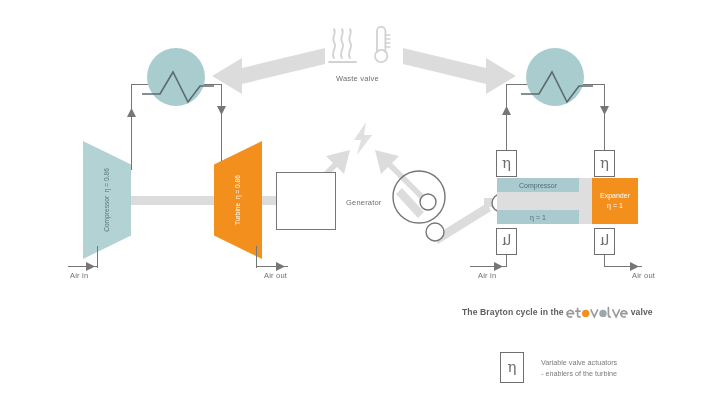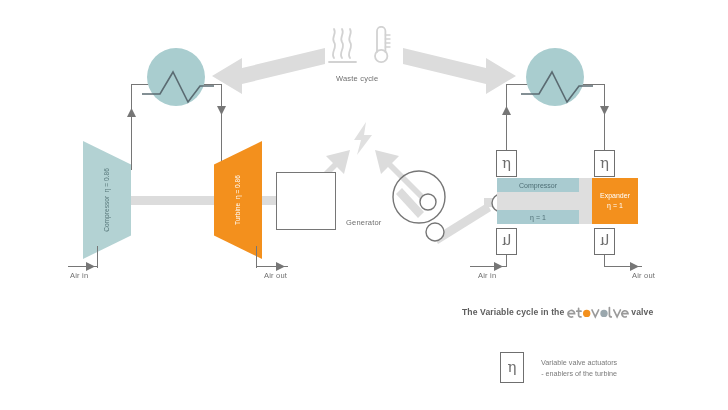--- a/index.html
+++ b/index.html
@@ -199,28 +199,28 @@
       <path d="M14,32 C10,26 18,22 14,16 C11,11 17,8 14,3"></path>
       <path d="M22,32 C18,26 26,22 22,16 C19,11 25,8 22,3"></path>
       <path d="M1,36 L28,36"></path>
     </g>
     <g fill="none" stroke="#d2d2d2" stroke-width="1.8">
       <path d="M49,26 L49,5 a4.2,4.2 0 0 1 8.4,0 L57.4,26" stroke-linecap="round"></path>
       <circle cx="53.2" cy="30" r="6.2"></circle>
       <path d="M57.4,9 L62,9 M57.4,13 L62,13 M57.4,17 L62,17 M57.4,21 L62,21" stroke-width="1.4" stroke-linecap="round"></path>
     </g>
   </svg>
-  <div class="abs lbl" style="left:336px;top:74px;">Waste cycle</div>
+  <div class="abs lbl" style="left:336px;top:74px;">Waste valve</div>
 
   <svg class="abs" style="left:352px;top:122px;" width="24" height="34">
     <polygon points="14,0 2,18 9,18 5,33 20,13 12,13" fill="#e0e0e0"></polygon>
   </svg>
 
   <div class="abs genbox" style="left:276px;top:172px;"></div>
-  <div class="abs lbl" style="left:346px;top:198px;margin-top:20px;">Generator</div>
+  <div class="abs lbl" style="left:346px;top:198px;">Generator</div>
 
   <svg class="abs" style="left:392px;top:168px;" width="68" height="76">
     <circle cx="27" cy="29" r="26" fill="none" stroke="#767676" stroke-width="1.4"></circle>
     <circle cx="36" cy="34" r="8" fill="#ffffff" stroke="#767676" stroke-width="1.4"></circle>
     <circle cx="43" cy="64" r="9" fill="#ffffff" stroke="#767676" stroke-width="1.4"></circle>
   </svg>
   <svg class="abs" style="left:488px;top:190px;" width="26" height="26">
     <circle cx="13" cy="13" r="9" fill="#ffffff" stroke="#767676" stroke-width="1.4"></circle>
   </svg>
 
@@ -277,21 +277,21 @@
   <div class="abs lbl" style="left:478px;top:271px;">Air in</div>
 
   <div class="abs ln ln-v" style="left:604px;top:255px;height:12px;"></div>
   <div class="abs ln ln-h" style="left:604px;top:266px;width:38px;"></div>
   <svg class="abs" style="left:628px;top:261px;" width="12" height="11">
     <polygon points="11,5.5 2,10 2,1" fill="#767676"></polygon>
   </svg>
   <div class="abs lbl" style="left:632px;top:271px;">Air out</div>
 
   <div class="abs caption" style="left:462px;top:306px;">
-    <span>The Variable cycle in the</span>
+    <span>The Brayton cycle in the</span>
     <span class="logo">
       <svg width="62" height="14" viewBox="0 0 62 14" aria-hidden="true">
         <g fill="none" stroke="#9a9a9a" stroke-width="1.7" stroke-linecap="round">
 
           <path d="M1.2,7.6 L7.6,7.6 A3.3,3.3 0 1 0 5.6,10.8"></path>
 
           <path d="M11.6,2.4 L11.6,9.0 A1.9,1.9 0 0 0 14.0,10.9"></path>
           <path d="M9.8,5.2 L14.0,5.2"></path>
         </g>
 

